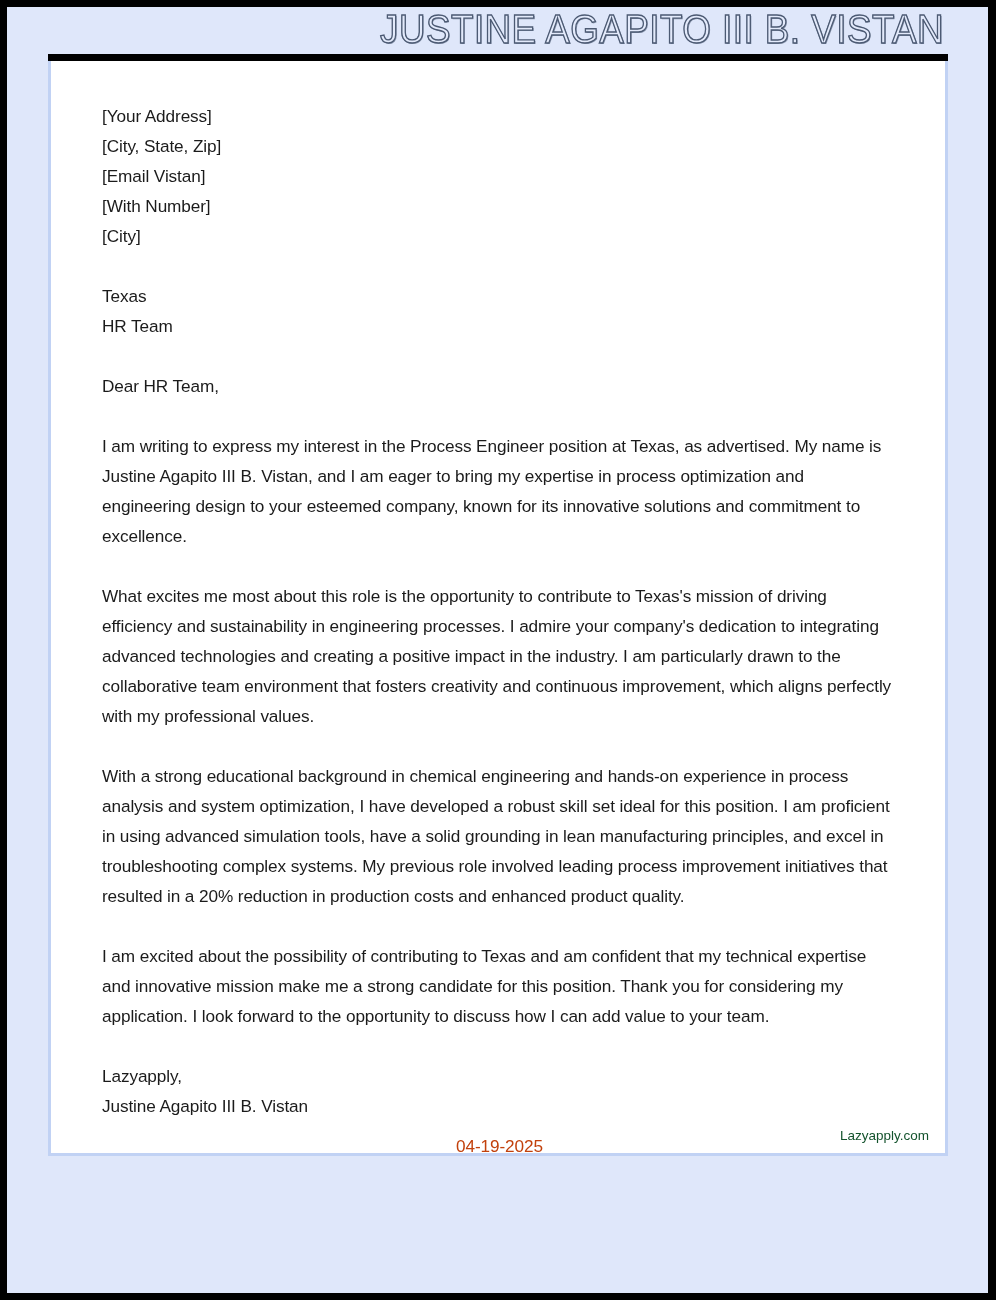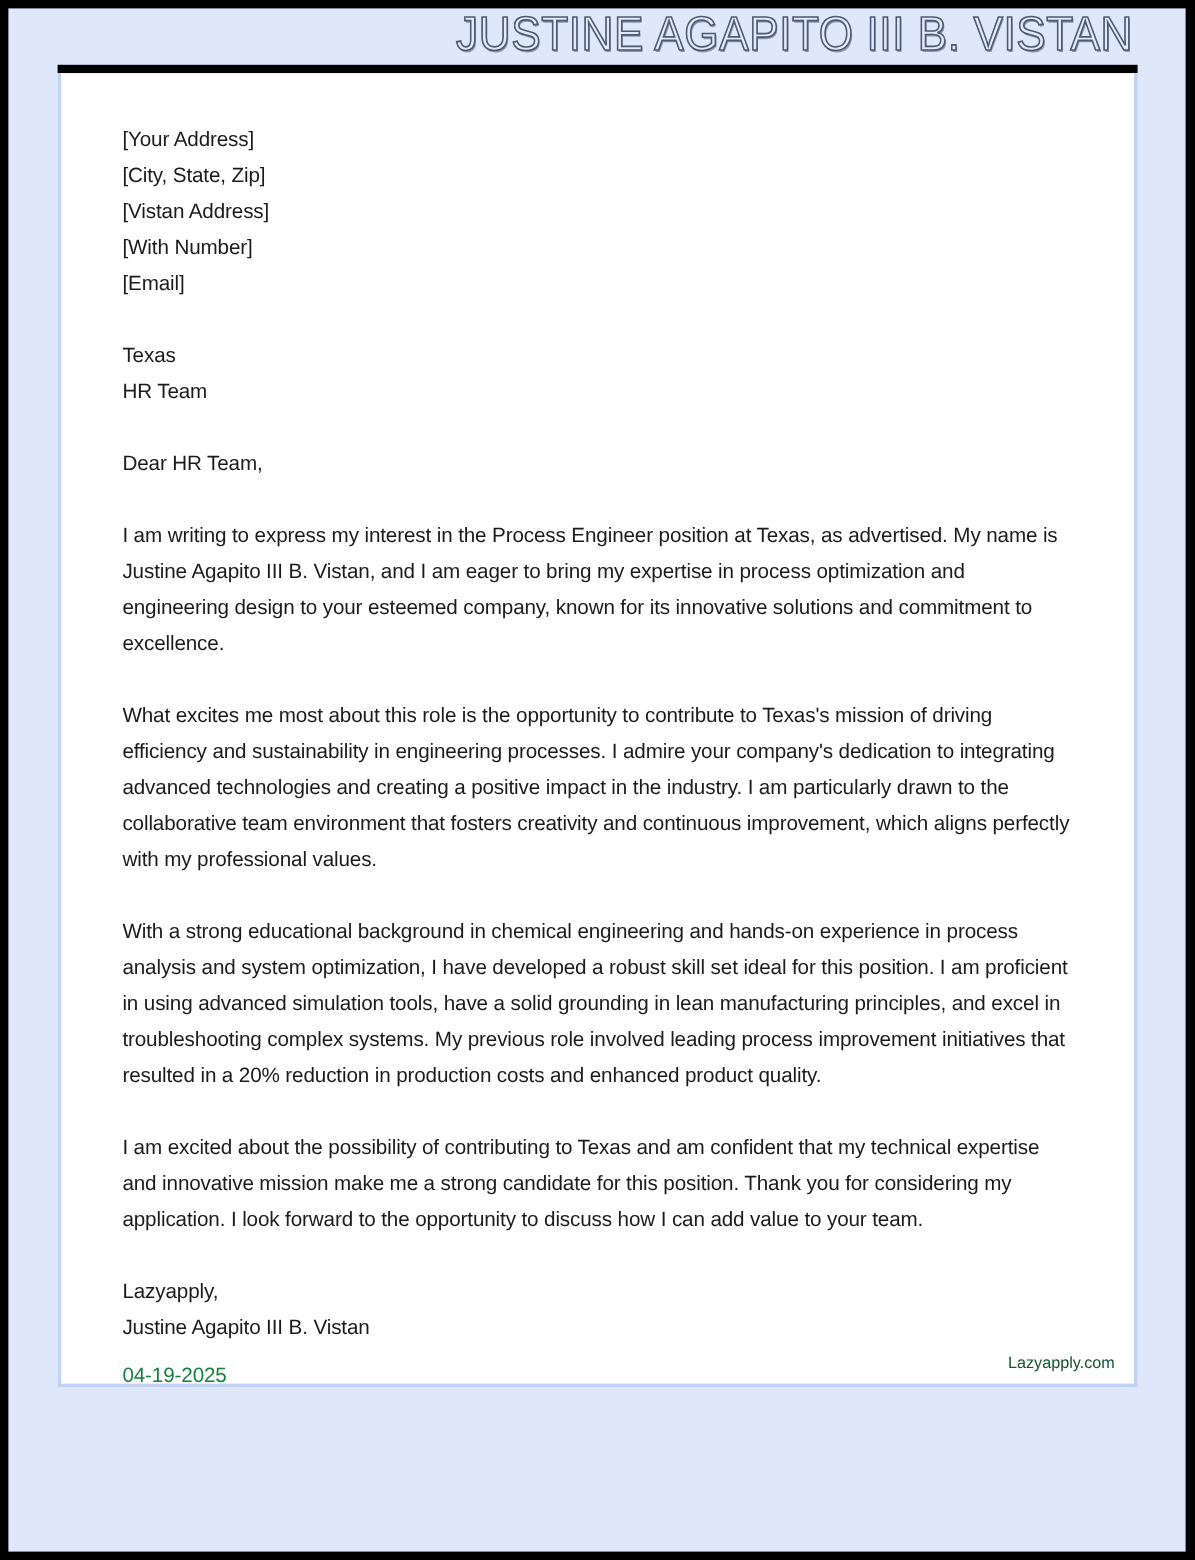--- a/index.html
+++ b/index.html
@@ -113,23 +113,24 @@
     text-align: left;
   }
 
   .sig-line {
     display: block;
     white-space: nowrap;
   }
 
   #letter-date {
     display: block;
-    color: #15803d;
+    color: #c2410c;
     margin-top: 10px;
     white-space: nowrap;
+    text-align: center;
   }
 
   
   #watermark {
     position: absolute;
     right: 16px;
     bottom: 8px;
     font-family: "Liberation Sans", sans-serif;
     font-size: 13.5px;
     line-height: 18px;
@@ -149,23 +150,23 @@
 
   <div id="header-rule"></div>
 
   <div id="letter-card">
 
     <div id="letter-body">
 
       <div>
         <span class="addr-line">[Your Address]</span>
         <span class="addr-line">[City, State, Zip]</span>
-        <span class="addr-line">[Vistan Address]</span>
+        <span class="addr-line">[Email Vistan]</span>
         <span class="addr-line">[With Number]</span>
-        <span class="addr-line">[Email]</span>
+        <span class="addr-line">[City]</span>
       </div>
 
       <div class="block-gap"></div>
 
       <div>
         <span class="addr-line">Texas</span>
         <span class="addr-line">HR Team</span>
       </div>
 
       <div class="block-gap"></div>

